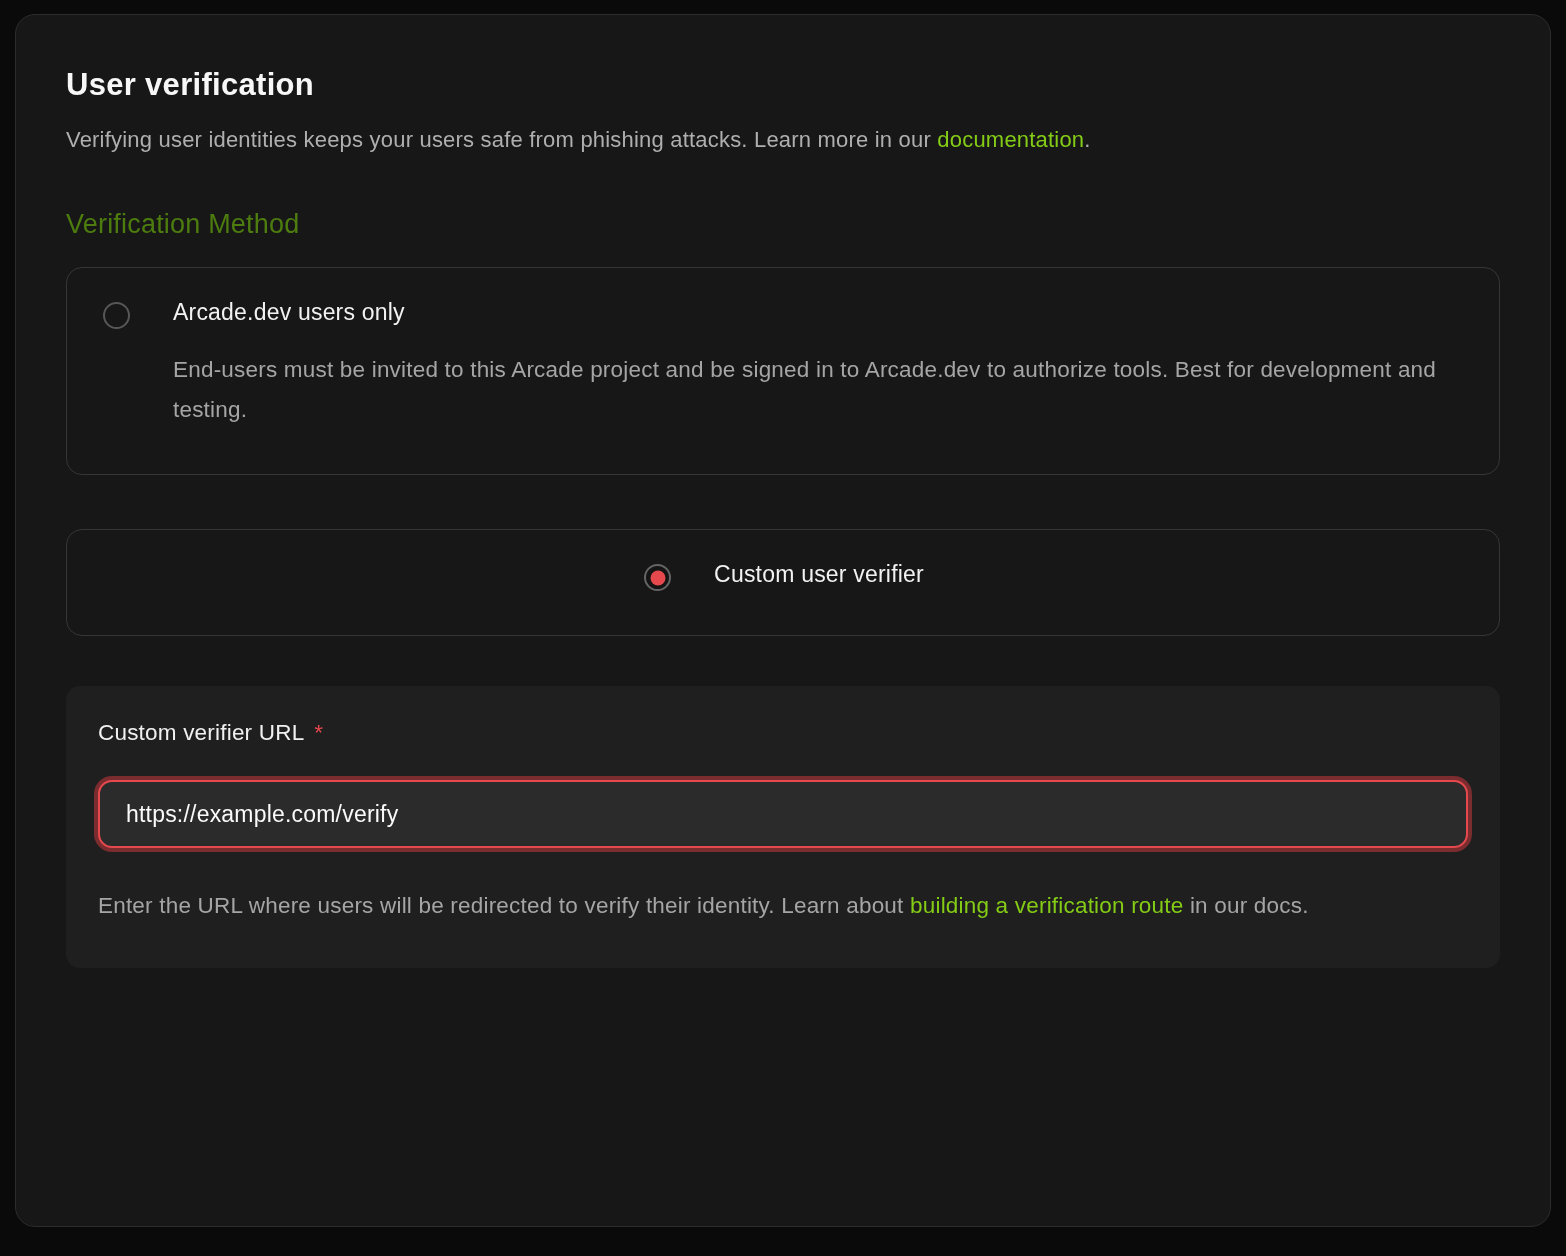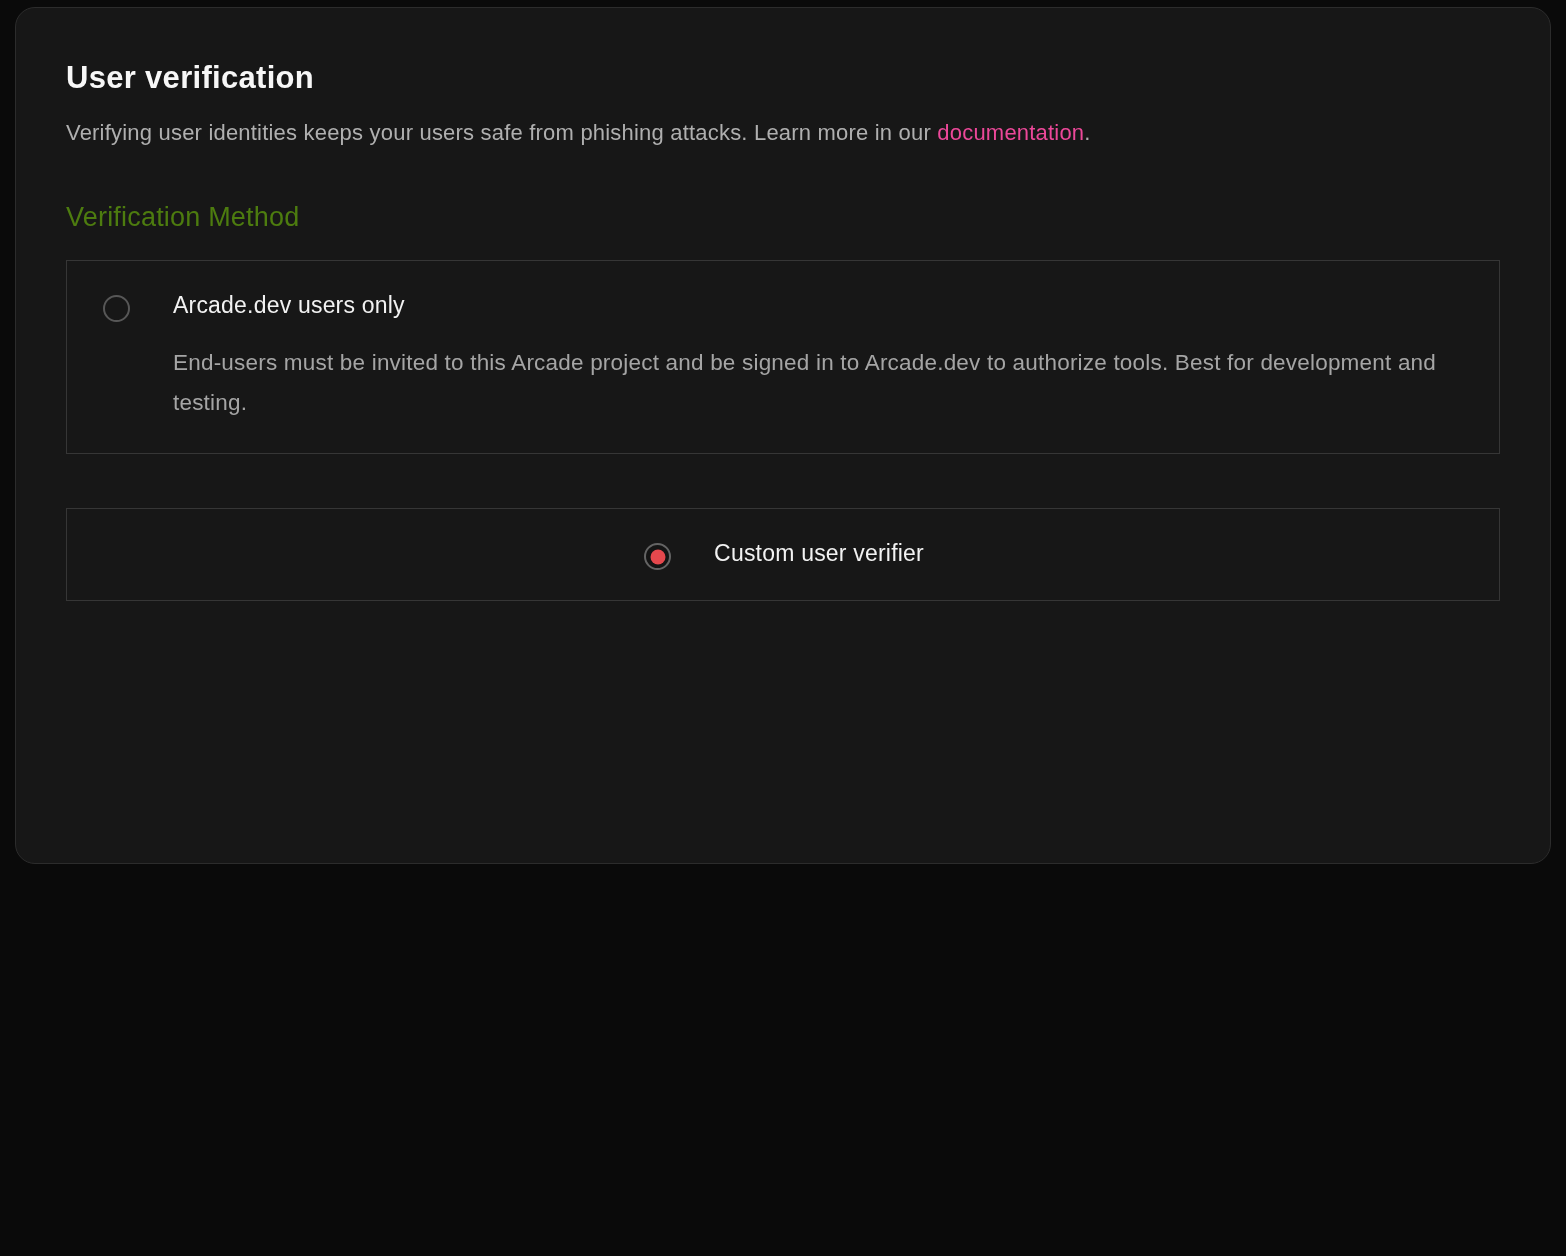--- a/index.html
+++ b/index.html
@@ -4,56 +4,56 @@
 <style>
   * { margin: 0; padding: 0; box-sizing: border-box; }
   html, body {
     width: 1566px; height: 1256px;
     background: #0a0a0a;
     font-family: "Liberation Sans", sans-serif;
     overflow: hidden;
   }
   .card {
     position: absolute;
-    left: 15px; top: 7px;
-    width: 1536px; height: 857px;
+    left: 15px; top: 14px;
+    width: 1536px; height: 1213px;
     background: #171717;
     border: 1px solid #2c2c2c;
     border-radius: 20px;
     padding: 52px 50px 48px 50px;
   }
   .page-title {
     font-size: 31px;
     font-weight: 700;
     letter-spacing: 0.3px;
     color: #f7f7f7;
   }
   .page-desc {
     margin-top: 24px;
     font-size: 22px;
     letter-spacing: 0.2px;
     color: #afafaf;
   }
   .link {
-    color: #ec4899;
+    color: #84cc16;
     text-decoration: none;
     cursor: pointer;
   }
   .section-heading {
     margin-top: 56px;
     font-size: 27px;
     font-weight: 500;
     letter-spacing: 0.2px;
     color: #4d7c0f;
   }
   .option {
     margin-top: 27px;
     border: 1px solid #363636;
-    border-radius: 0;
-    padding: 31px 34px 30px 36px;
+    border-radius: 16px;
+    padding: 31px 34px 44px 36px;
     display: flex;
     align-items: flex-start;
     cursor: pointer;
   }
   .option + .option { margin-top: 54px; justify-content: center; }
   .radio {
     flex: 0 0 auto;
     width: 27px; height: 27px;
     border-radius: 50%;
     border: 2px solid #575757;
@@ -164,15 +164,20 @@
     </div>
   </div>
 
   <div class="option">
     <span class="radio checked"></span>
     <div class="option-text">
       <div class="option-label">Custom user verifier</div>
     </div>
   </div>
 
+  <div class="form-section">
+    <label class="url-label"><span>Custom verifier URL</span><span class="required">*</span></label>
+    <input type="text" class="url-input" value="https://example.com/verify" style="">
+    <p class="helper"><span>Enter the URL where users will be redirected to verify their identity. Learn about </span><a class="link">building a verification route</a><span> in our docs.</span></p>
+  </div>
 
 
 </div>
 
 </body></html>

